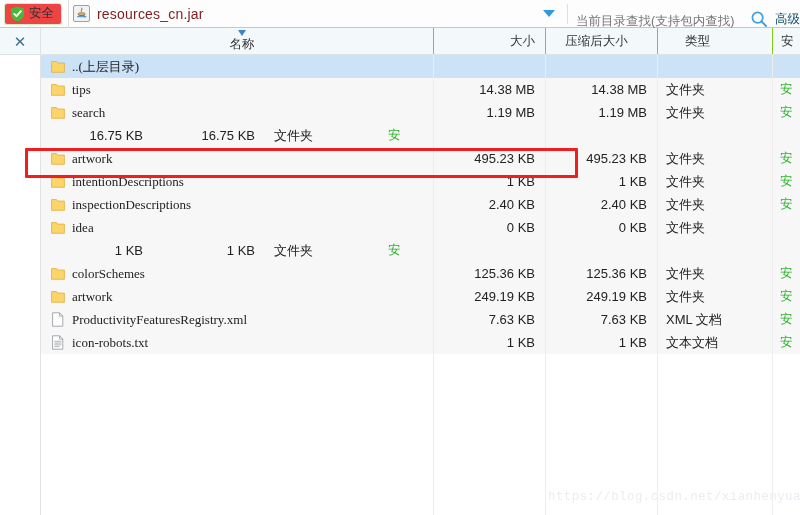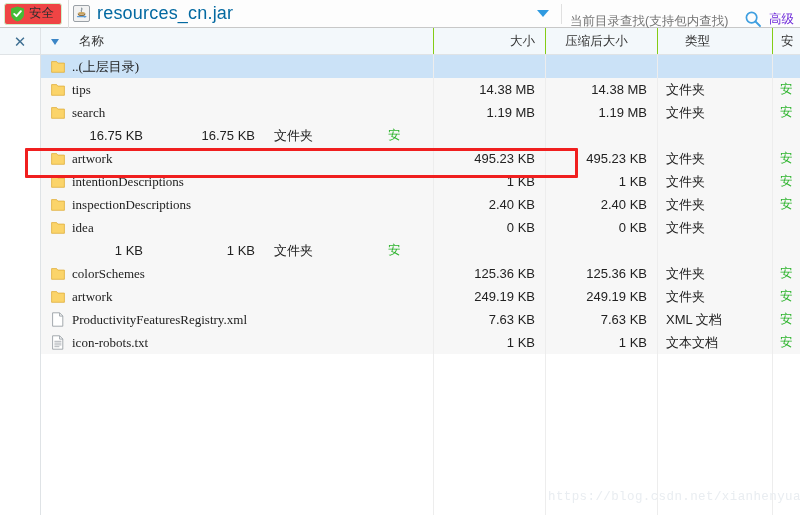--- a/index.html
+++ b/index.html
@@ -28,58 +28,58 @@
   .shield {
     position: relative; width: 15px; height: 16px; flex: 0 0 auto;
   }
   .safe-text { font-size: 12.5px; color: #2e2e2e; line-height: 1; }
 
   .path-sep {
     width: 1px; height: 28px; background: #dcdcdc; margin: 0 4px 0 6px;
   }
   .jar-icon { width: 17px; height: 17px; flex: 0 0 auto; margin-right: 7px; }
   .path-name {
-    font-size: 18px; color: #0369a1; letter-spacing: .2px; white-space: nowrap; text-align: right;
+    font-size: 14px; color: #7f1d1d; letter-spacing: .2px; white-space: nowrap; text-align: right;
   }
   .toolbar-spacer { flex: 1 1 auto; }
   .dropdown-arrow {
     width: 0; height: 0; margin-right: 12px;
     border-left: 6px solid transparent; border-right: 6px solid transparent;
     border-top: 7px solid #2f9ae0; cursor: pointer;
   }
   .tb-sep { width: 1px; height: 20px; background: #e0e0e0; margin-right: 8px; }
   .search-wrap { display: flex; align-items: flex-end; height: 28px; }
   .search-input {
     font-size: 12.5px; color: #9aa4ad; border: none; outline: none;
     background: transparent; width: 172px; padding: 0;
     font-family: "Liberation Sans", "DejaVu Sans", sans-serif;
   }
   .search-icon { width: 18px; height: 18px; margin: 0 7px 0 2px; cursor: pointer; }
-  .adv-link { font-size: 12.5px; color: #6d28d9; margin-right: 6px; cursor: pointer; white-space: nowrap; }
+  .adv-link { font-size: 12.5px; color: #0c4a6e; cursor: pointer; white-space: nowrap; }
 
   
   .rail {
     position: absolute; left: 0; top: 28px; width: 41px; height: 487px;
     background: #ffffff; border-right: 1px solid #dfe3e6;
   }
   .rail-head {
     height: 27px; background: #f3f8fb; border-bottom: 1px solid #dfe3e6;
     display: flex; align-items: center; justify-content: center;
   }
   .close-x { font-size: 15px; color: #3e6f92; line-height: 1; cursor: pointer; font-weight: 500; }
 
   
   .table { position: absolute; left: 41px; top: 28px; width: 759px; height: 487px; background: #fff; }
   .thead {
     display: flex; height: 27px; background: #f3f8fb;
     border-bottom: 1px solid #dfe3e6; font-size: 12.5px; color: #333;
   }
   .th { display: flex; align-items: center; height: 26px; position: relative; }
   .th + .th { border-left: 1px solid #84cc16; }
-  .th-name { width: 392px; padding-left: 10px; gap: 20px; }
+  .th-name { width: 392px; padding-left: 10px; gap: 0; flex-direction: column; }
   .th-size { width: 112px; justify-content: flex-end; padding-right: 10px; }
   .th-csize { width: 112px; justify-content: center; padding-right: 10px; }
   .th-type { width: 115px; padding-left: 27px; }
   .th-sec { width: 28px; padding-left: 8px; overflow: hidden; }
   .sort-arrow {
     width: 0; height: 0; margin-top: 2px;
     border-left: 4px solid transparent; border-right: 4px solid transparent;
     border-top: 6px solid #3c86c6;
   }
 

